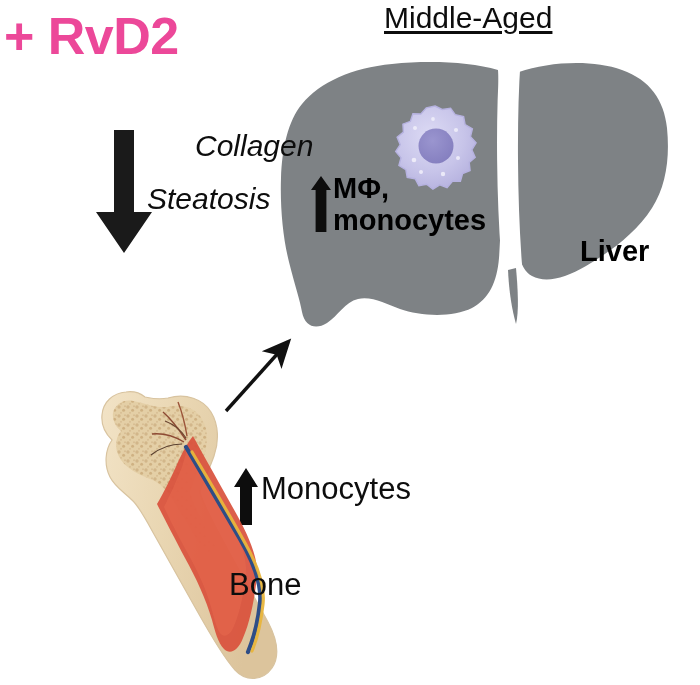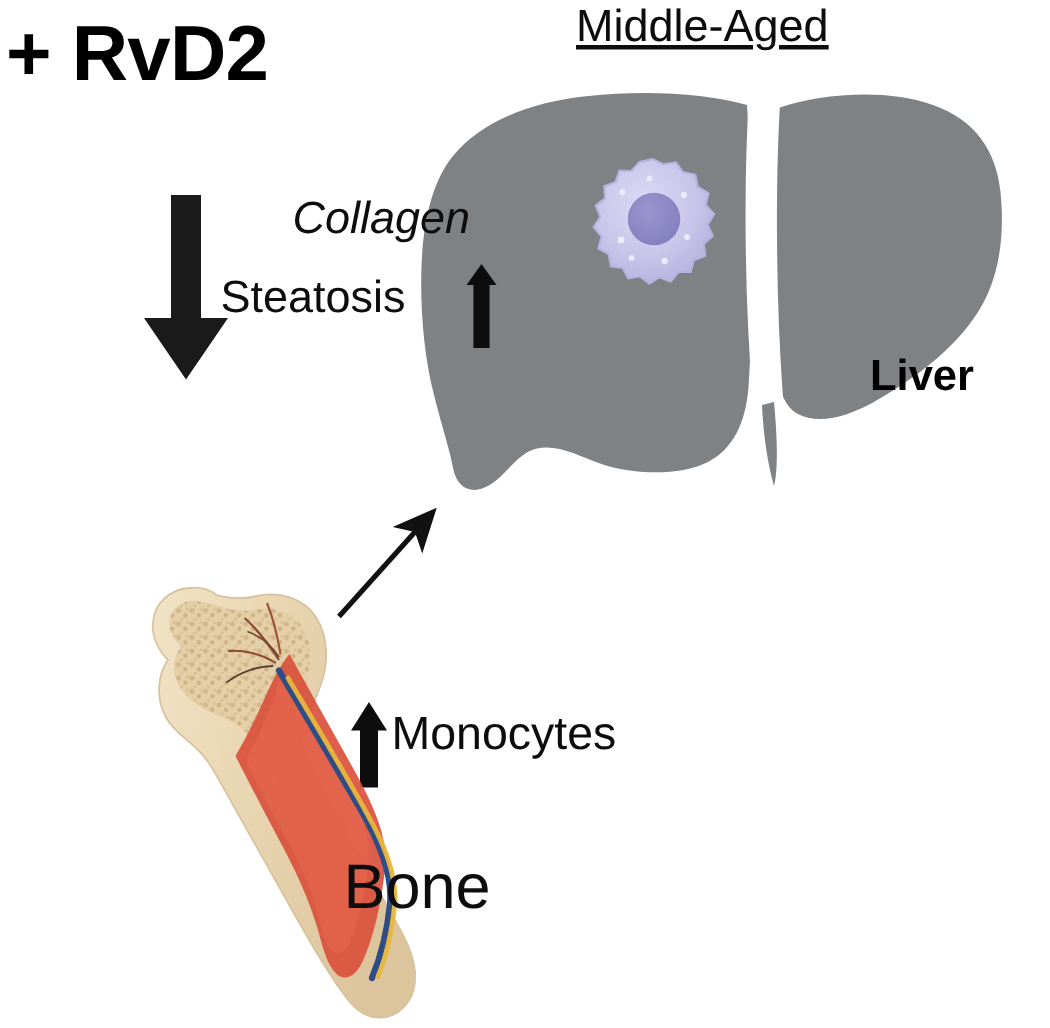--- a/index.html
+++ b/index.html
@@ -28,21 +28,21 @@
     position: absolute;
     color: #111111;
     white-space: pre;
     line-height: 1.08;
   }
   #treatment-label {
     left: 4px;
     top: 8px;
     font-size: 52px;
     font-weight: bold;
-    color: #000000;
+    color: #ec4899;
     letter-spacing: -0.5px;
   }
   #cohort-title {
     left: 384px;
     top: 2px;
     font-size: 30px;
     font-weight: normal;
     color: #0d0d0d;
     text-decoration: underline;
     text-underline-offset: 3px;
@@ -54,20 +54,21 @@
     top: 130px;
     font-size: 30px;
     font-style: italic;
     color: #0d0d0d;
     margin-left: 48px;
   }
   #steatosis-label {
     left: 147px;
     top: 183px;
     font-size: 30px;
+    font-style: italic;
     color: #0d0d0d;
   }
   #macrophage-label {
     left: 333px;
     top: 172px;
     font-size: 29px;
     font-weight: bold;
     color: #000000;
     line-height: 1.12;
   }
@@ -82,21 +83,21 @@
   #monocytes-label {
     left: 261px;
     top: 472px;
     font-size: 31px;
     font-weight: normal;
     color: #0d0d0d;
   }
   #bone-label {
     left: 229px;
     top: 568px;
-    font-size: 42px;
+    font-size: 31px;
     font-weight: normal;
     color: #0d0d0d;
   }
 </style>
 </head>
 <body>
 
 <div id="figure">
 
   <svg class="layer" viewBox="0 0 700 685" xmlns="http://www.w3.org/2000/svg">
@@ -268,20 +269,21 @@
   </svg>
 
   <div class="txt" id="treatment-label">+ RvD2</div>
 
   <div class="txt" id="cohort-title">Middle-Aged</div>
 
   <div class="txt" id="collagen-label">Collagen</div>
 
   <div class="txt" id="steatosis-label">Steatosis</div>
 
+  <div class="txt" id="macrophage-label"><span>МΦ,</span><br><span>monocytes</span></div>
 
   <div class="txt" id="liver-label">Liver</div>
 
   <div class="txt" id="monocytes-label">Monocytes</div>
 
   <div class="txt" id="bone-label">Bone</div>
 
 </div>
 
 </body></html>

